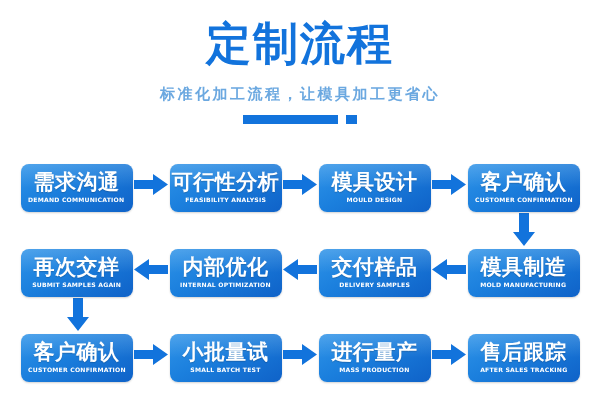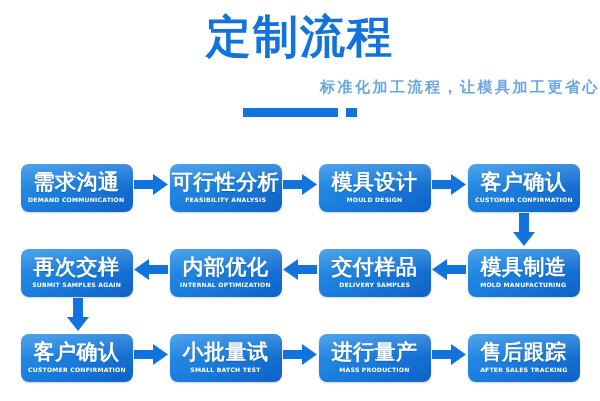--- a/index.html
+++ b/index.html
@@ -23,37 +23,36 @@
   
   .header {
     position: absolute;
     left: 0;
     top: 0;
     width: 600px;
     text-align: center;
   }
 
   .page-title {
-    margin-top: 8px;
+    margin-top: 15px;
     font-size: 45px;
     line-height: 58px;
     font-weight: bold;
     color: #1273dc;
     letter-spacing: 2px;
     font-family: "DejaVu Sans", "Liberation Sans", sans-serif;
   }
 
   .page-subtitle {
     margin-top: 11px;
     font-size: 15px;
     line-height: 20px;
     font-weight: bold;
     color: #6ba8e0;
     letter-spacing: 2.5px;
-    text-align: right;
   }
 
   .divider {
     margin-top: 11px;
     height: 9px;
     display: flex;
     justify-content: center;
     align-items: center;
     gap: 8px;
   }

